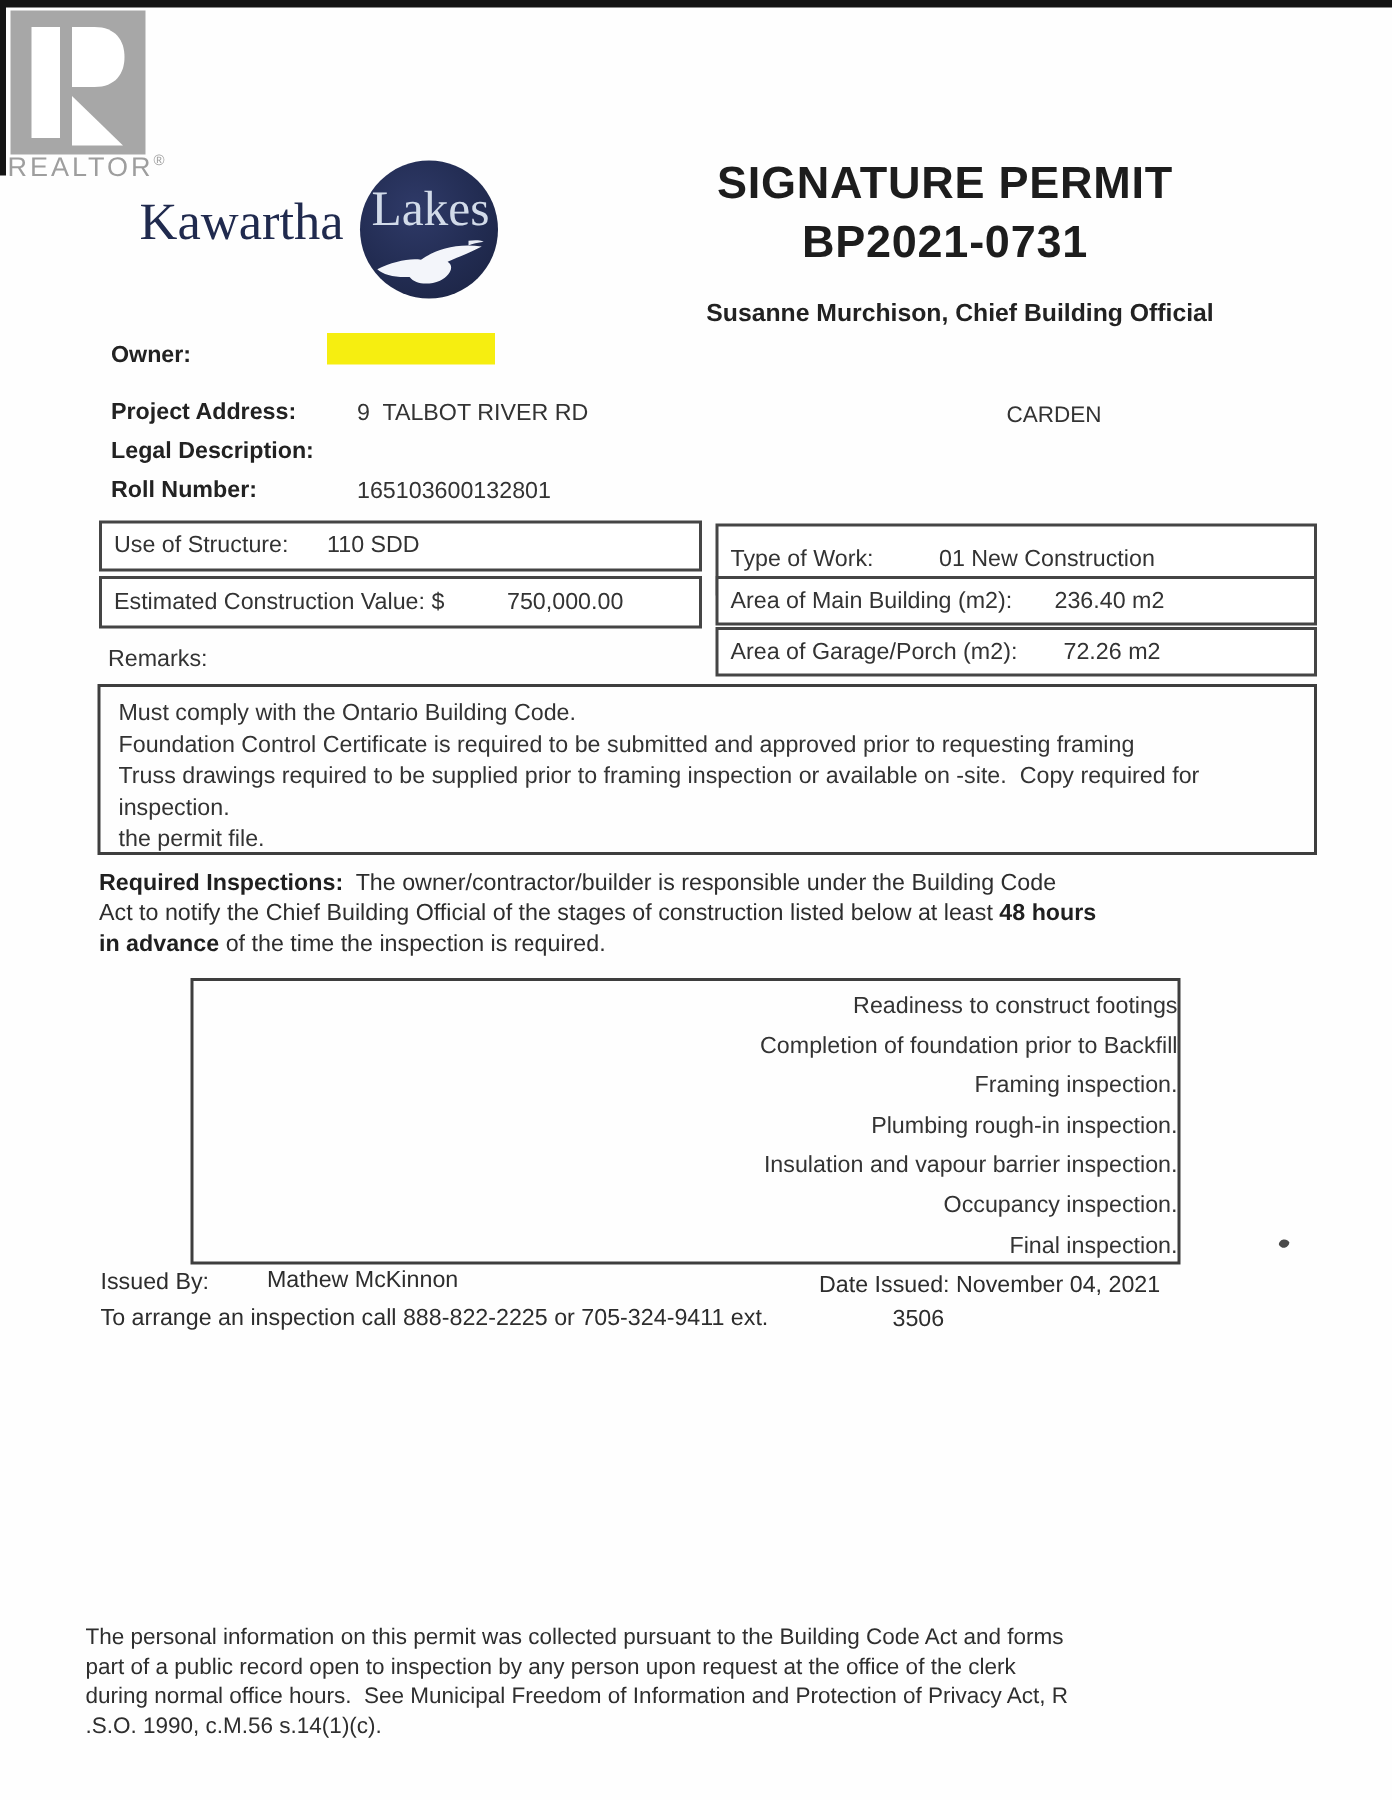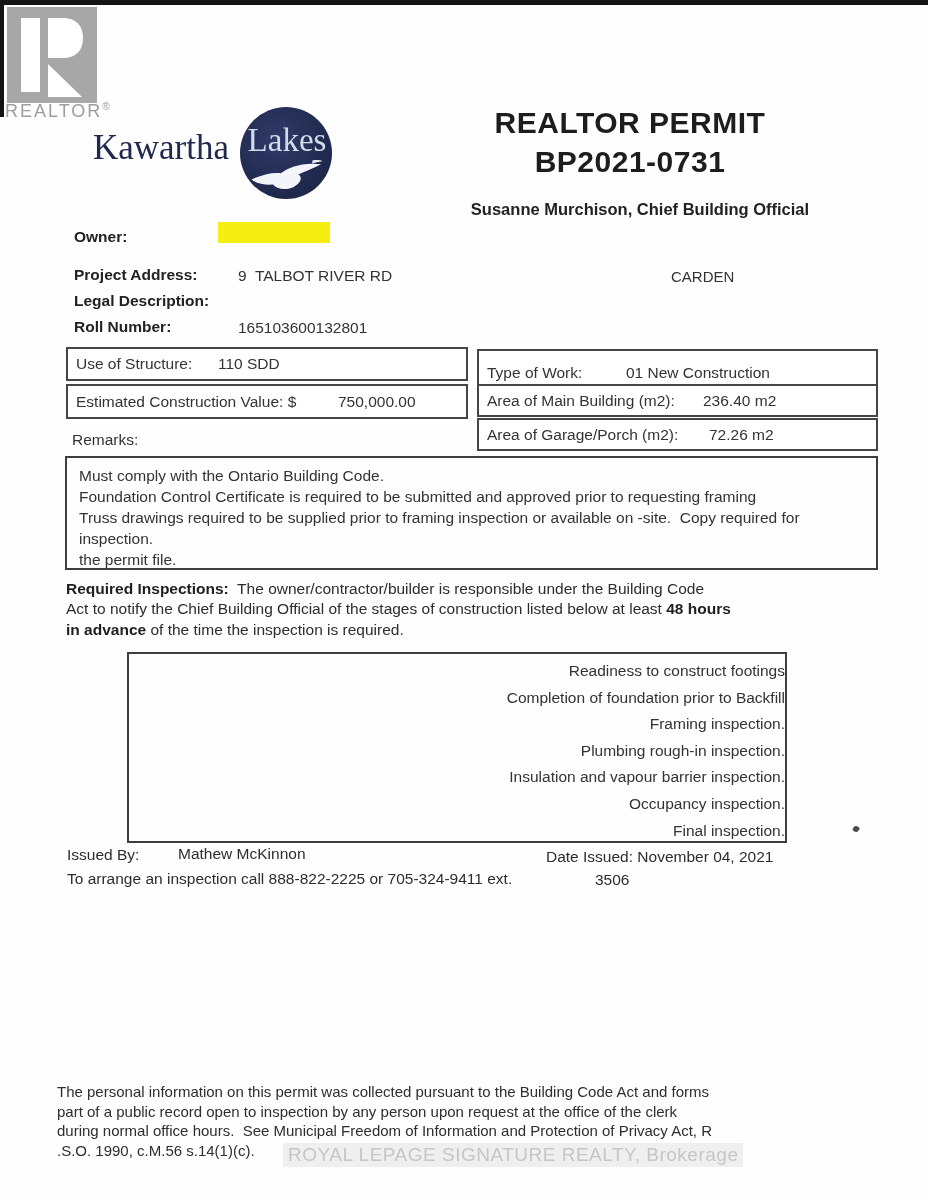--- a/index.html
+++ b/index.html
@@ -110,21 +110,21 @@
 
   <div class="kawartha-word">Kawartha</div>
   <div class="lakes-circle"></div>
   <svg class="eagle" viewBox="0 0 120 60">
     <path d="M4,34 C20,26 38,22 50,24 C64,14 86,6 114,10 C100,17 90,21 78,26 C85,30 82,40 70,46 C58,51 44,50 38,42 C24,43 10,40 4,34 Z" fill="#f3f5fa"></path>
     <path d="M100,4 C106,3 112,3 116,5 C110,6 104,7 100,9 Z" fill="#e8ecf5"></path>
   </svg>
   <div class="lakes-word">Lakes</div>
 
   <div class="permit-title">
-    <div>REALTOR PERMIT</div>
+    <div>SIGNATURE PERMIT</div>
     <div>BP2021-0731</div>
   </div>
   <div class="official-line">Susanne Murchison, Chief Building Official</div>
 
   <div class="lbl owner-label">Owner:</div>
   <div class="owner-highlight"></div>
 
   <div class="lbl row1-l">Project Address:</div>
   <div class="val pre row1-v">9  TALBOT RIVER RD</div>
   <div class="ward">CARDEN</div>
@@ -187,15 +187,14 @@
   <div class="ext-number">3506</div>
   <div class="stray-mark"></div>
 
   <div class="footer-para">
     <div class="pre">The personal information on this permit was collected pursuant to the Building Code Act and forms</div>
     <div class="pre">part of a public record open to inspection by any person upon request at the office of the clerk</div>
     <div class="pre">during normal office hours.  See Municipal Freedom of Information and Protection of Privacy Act, R</div>
     <div class="pre">.S.O. 1990, c.M.56 s.14(1)(c).</div>
   </div>
 
-  <div class="watermark">ROYAL LEPAGE SIGNATURE REALTY, Brokerage</div>
 
 </div>
 
 </body></html>

